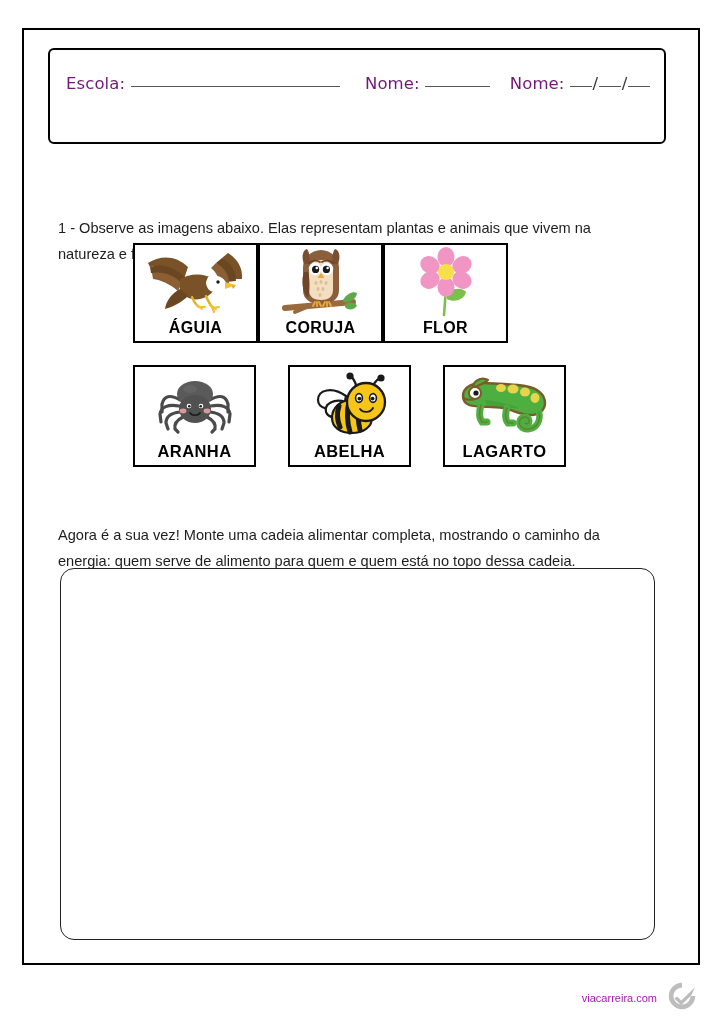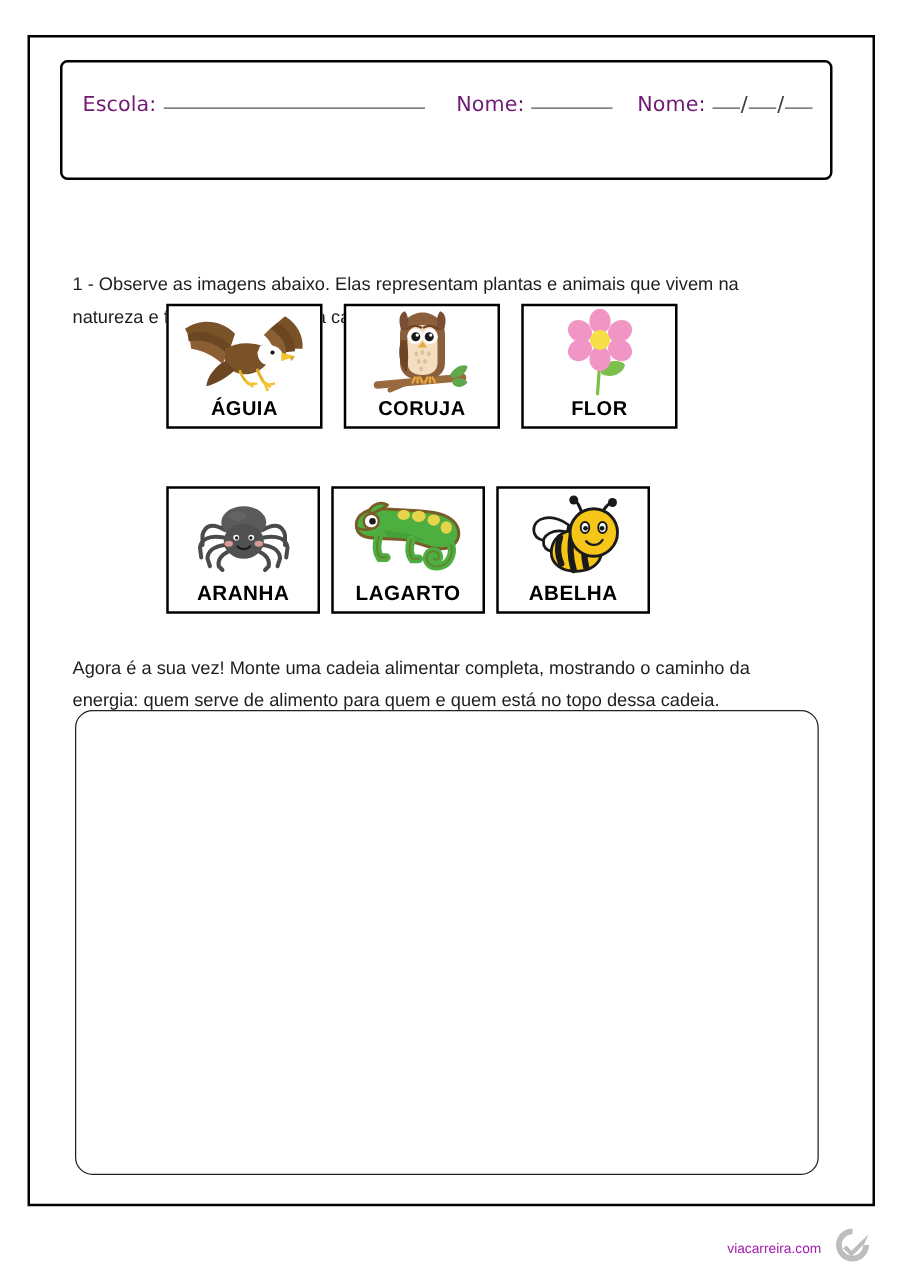--- a/index.html
+++ b/index.html
@@ -101,27 +101,26 @@
   }
 
   
   .card-row {
     position: absolute;
     display: flex;
   }
   #card-row-1 {
     left: 133px;
     top: 243px;
-    gap: 17px;
+    gap: 0;
   }
   #card-row-2 {
     left: 133px;
     top: 365px;
-    gap: 9px;
-    margin-top: 24px;
+    gap: 32px;
   }
   .pic-card {
     border: 2.3px solid #000000;
     background: #ffffff;
     box-sizing: border-box;
     display: flex;
     flex-direction: column;
     align-items: center;
     justify-content: flex-end;
     padding-bottom: 4px;
@@ -340,20 +339,51 @@
         <ellipse cx="31" cy="37" rx="3.4" ry="2.4" fill="#F0A6A6" opacity="0.85"></ellipse>
         <ellipse cx="55" cy="37" rx="3.4" ry="2.4" fill="#F0A6A6" opacity="0.85"></ellipse>
         <path d="M38 39 C40 42 46 42 48 39" stroke="#1A1A1A" stroke-width="1.7" fill="none" stroke-linecap="round"></path>
       </svg>
     </div>
     <div class="pic-label">ARANHA</div>
   </div>
 
   <div class="pic-card">
     <div class="pic-art">
+      <svg width="88" height="66" viewBox="0 0 88 66" aria-hidden="true">
+
+        <path d="M52 20 C50 11 48 7 45 4" stroke="#1A1A1A" stroke-width="2.4" fill="none" stroke-linecap="round"></path>
+        <path d="M64 20 C67 12 70 8 74 6" stroke="#1A1A1A" stroke-width="2.4" fill="none" stroke-linecap="round"></path>
+        <circle cx="44" cy="4" r="3.6" fill="#1A1A1A"></circle>
+        <circle cx="75" cy="6" r="3.6" fill="#1A1A1A"></circle>
+
+        <path d="M40 24 C26 14 12 18 12 28 C12 37 26 40 38 34 Z" fill="#FFFFFF" stroke="#1A1A1A" stroke-width="2.2" stroke-linejoin="round"></path>
+        <path d="M40 30 C28 26 18 32 20 40 C23 48 36 46 42 38 Z" fill="#FFFFFF" stroke="#1A1A1A" stroke-width="2.2" stroke-linejoin="round"></path>
+
+        <path d="M26 46 C26 36 34 28 46 28 C58 28 66 36 66 46 C66 55 57 61 46 61 C34 61 26 55 26 46 Z" fill="#F5C518" stroke="#1A1A1A" stroke-width="2.2"></path>
+
+        <path d="M33 34 C31 40 31 48 34 55" stroke="#1A1A1A" stroke-width="5" fill="none" stroke-linecap="round"></path>
+        <path d="M43 29 C41 38 41 50 44 60" stroke="#1A1A1A" stroke-width="5" fill="none" stroke-linecap="round"></path>
+        <path d="M53 30 C52 38 52 50 54 58" stroke="#1A1A1A" stroke-width="5" fill="none" stroke-linecap="round"></path>
+
+        <circle cx="60" cy="30" r="19" fill="#F5C518" stroke="#1A1A1A" stroke-width="2.3"></circle>
+
+        <ellipse cx="53" cy="26" rx="3.4" ry="4.4" fill="#FFFFFF" stroke="#1A1A1A" stroke-width="1.6"></ellipse>
+        <ellipse cx="67" cy="26" rx="3.4" ry="4.4" fill="#FFFFFF" stroke="#1A1A1A" stroke-width="1.6"></ellipse>
+        <circle cx="53.4" cy="26.6" r="1.9" fill="#1A1A1A"></circle>
+        <circle cx="66.6" cy="26.6" r="1.9" fill="#1A1A1A"></circle>
+
+        <path d="M54 37 C57 41 64 41 67 36" stroke="#1A1A1A" stroke-width="1.9" fill="none" stroke-linecap="round"></path>
+      </svg>
+    </div>
+    <div class="pic-label">ABELHA</div>
+  </div>
+
+  <div class="pic-card">
+    <div class="pic-art">
       <svg width="100" height="62" viewBox="0 0 100 62" aria-hidden="true">
 
         <path d="M8 22 C8 13 18 8 30 9 C44 10 58 10 70 12 C82 14 90 20 90 29 C90 36 84 41 76 41 C66 41 58 36 48 34 C36 32 22 34 14 31 C9 29 8 26 8 22 Z" fill="#4CAF3F" stroke="#7A5C28" stroke-width="2.4" stroke-linejoin="round"></path>
 
         <path d="M18 12 C20 5 28 3 33 6 C30 9 25 11 20 13 Z" fill="#4CAF3F" stroke="#7A5C28" stroke-width="2.2" stroke-linejoin="round"></path>
 
         <g fill="#E8D44A">
           <ellipse cx="46" cy="14" rx="5" ry="4"></ellipse>
           <ellipse cx="58" cy="15" rx="5.5" ry="4.5"></ellipse>
           <ellipse cx="70" cy="18" rx="5" ry="4.5"></ellipse>
@@ -370,51 +400,20 @@
         <path d="M26 31 C24 38 24 44 27 48 L32 48" stroke="#4CAF3F" stroke-width="7" fill="none" stroke-linecap="round"></path>
         <path d="M26 31 C24 38 24 44 27 48 L32 48" stroke="#7A5C28" stroke-width="1.6" fill="none" stroke-linecap="round" opacity="0.55"></path>
         <path d="M52 34 C50 40 50 45 53 49 L58 49" stroke="#4CAF3F" stroke-width="7" fill="none" stroke-linecap="round"></path>
         <path d="M52 34 C50 40 50 45 53 49 L58 49" stroke="#7A5C28" stroke-width="1.6" fill="none" stroke-linecap="round" opacity="0.55"></path>
 
         <path d="M84 38 C86 46 82 54 74 55 C67 56 63 51 65 46 C67 42 73 42 74 46 C75 49 72 51 70 49" stroke="#4CAF3F" stroke-width="6.5" fill="none" stroke-linecap="round"></path>
         <path d="M84 38 C86 46 82 54 74 55 C67 56 63 51 65 46 C67 42 73 42 74 46 C75 49 72 51 70 49" stroke="#7A5C28" stroke-width="1.5" fill="none" stroke-linecap="round" opacity="0.5"></path>
       </svg>
     </div>
     <div class="pic-label">LAGARTO</div>
-  </div>
-
-  <div class="pic-card">
-    <div class="pic-art">
-      <svg width="88" height="66" viewBox="0 0 88 66" aria-hidden="true">
-
-        <path d="M52 20 C50 11 48 7 45 4" stroke="#1A1A1A" stroke-width="2.4" fill="none" stroke-linecap="round"></path>
-        <path d="M64 20 C67 12 70 8 74 6" stroke="#1A1A1A" stroke-width="2.4" fill="none" stroke-linecap="round"></path>
-        <circle cx="44" cy="4" r="3.6" fill="#1A1A1A"></circle>
-        <circle cx="75" cy="6" r="3.6" fill="#1A1A1A"></circle>
-
-        <path d="M40 24 C26 14 12 18 12 28 C12 37 26 40 38 34 Z" fill="#FFFFFF" stroke="#1A1A1A" stroke-width="2.2" stroke-linejoin="round"></path>
-        <path d="M40 30 C28 26 18 32 20 40 C23 48 36 46 42 38 Z" fill="#FFFFFF" stroke="#1A1A1A" stroke-width="2.2" stroke-linejoin="round"></path>
-
-        <path d="M26 46 C26 36 34 28 46 28 C58 28 66 36 66 46 C66 55 57 61 46 61 C34 61 26 55 26 46 Z" fill="#F5C518" stroke="#1A1A1A" stroke-width="2.2"></path>
-
-        <path d="M33 34 C31 40 31 48 34 55" stroke="#1A1A1A" stroke-width="5" fill="none" stroke-linecap="round"></path>
-        <path d="M43 29 C41 38 41 50 44 60" stroke="#1A1A1A" stroke-width="5" fill="none" stroke-linecap="round"></path>
-        <path d="M53 30 C52 38 52 50 54 58" stroke="#1A1A1A" stroke-width="5" fill="none" stroke-linecap="round"></path>
-
-        <circle cx="60" cy="30" r="19" fill="#F5C518" stroke="#1A1A1A" stroke-width="2.3"></circle>
-
-        <ellipse cx="53" cy="26" rx="3.4" ry="4.4" fill="#FFFFFF" stroke="#1A1A1A" stroke-width="1.6"></ellipse>
-        <ellipse cx="67" cy="26" rx="3.4" ry="4.4" fill="#FFFFFF" stroke="#1A1A1A" stroke-width="1.6"></ellipse>
-        <circle cx="53.4" cy="26.6" r="1.9" fill="#1A1A1A"></circle>
-        <circle cx="66.6" cy="26.6" r="1.9" fill="#1A1A1A"></circle>
-
-        <path d="M54 37 C57 41 64 41 67 36" stroke="#1A1A1A" stroke-width="1.9" fill="none" stroke-linecap="round"></path>
-      </svg>
-    </div>
-    <div class="pic-label">ABELHA</div>
   </div>
 
 </div>
 
 <div class="instruction" id="instruction-2">Agora é a sua vez!  Monte uma cadeia alimentar completa, mostrando o caminho da energia: quem serve de alimento para quem e quem está no topo dessa cadeia.</div>
 
 <div id="answer-box"></div>
 
 <div id="footer">
   <span id="footer-text">viacarreira.com</span>

